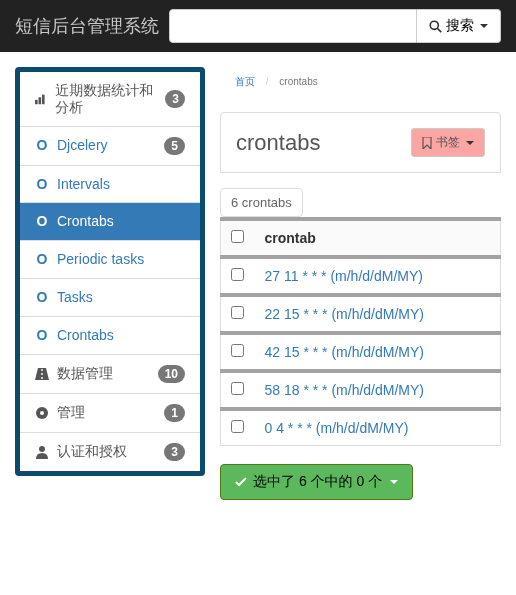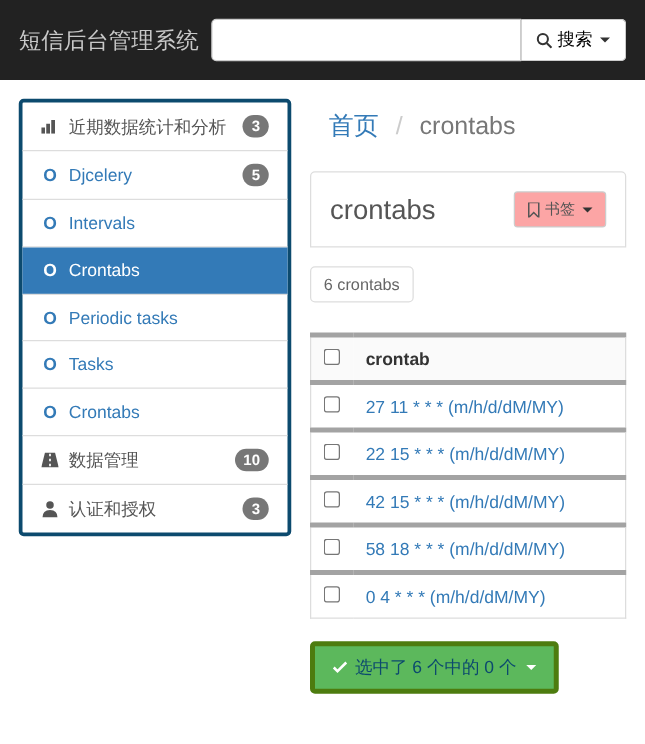--- a/index.html
+++ b/index.html
@@ -1,47 +1,47 @@
 <!DOCTYPE html>
 <html><head>
 <meta charset="utf-8">
 <style>
 *{box-sizing:border-box;margin:0;padding:0}
 body{font-family:"Helvetica Neue",Arial,"Microsoft YaHei",sans-serif;font-size:14px;color:#333;background:#fff;width:516px}
-.navbar{background:#222;height:64px;display:flex;align-items:center;padding:0 15px;gap:10px}
+.navbar{background:#222;height:52px;display:flex;align-items:center;padding:0 15px;gap:10px}
 .brand{color:#c8c8c8;font-size:18px;white-space:nowrap}
 .search-wrap{display:flex;flex:1;}
 .search-input{flex:1;height:34px;border:1px solid #ccc;border-radius:4px 0 0 4px;padding:6px 12px;font-size:14px}
 .search-btn{height:34px;background:#fff;border:1px solid #ccc;border-left:none;border-radius:0 4px 4px 0;padding:6px 12px;cursor:pointer;display:flex;align-items:center;gap:4px;font-size:14px}
 .caret{display:inline-block;width:0;height:0;border-left:4px solid transparent;border-right:4px solid transparent;border-top:4px solid #333;margin-left:2px;vertical-align:middle}
 .container{display:flex;padding:15px;gap:15px;align-items:flex-start}
-.sidebar{width:218px;border:3px solid #0c4a6e;border-radius:4px}
+.sidebar{width:190px;border:5px solid #0c4a6e;border-radius:4px}
 .side-item{display:flex;align-items:center;justify-content:space-between;padding:10px 15px;border-bottom:1px solid #ddd;cursor:pointer;color:#555}
 .side-item:last-child{border-bottom:none}
 .side-item.sub{padding-left:15px;color:#337ab7}
 .side-item.active{background:#337ab7;color:#fff}
 .side-item .lbl{display:flex;align-items:center;gap:8px;line-height:1.2}
 .badge{background:#777;color:#fff;border-radius:10px;padding:2px 7px;font-size:12px;font-weight:bold;min-width:10px;text-align:center}
 .ico{display:inline-block;width:14px;text-align:center;font-weight:bold}
 .main{flex:1;min-width:0}
-.breadcrumb{padding:8px 15px;background:transparent;margin-bottom:15px;font-size:20px}
+.breadcrumb{padding:8px 15px;background:transparent;margin-bottom:15px;font-size:10px}
 .breadcrumb a{color:#337ab7;text-decoration:none}
 .breadcrumb .sep{color:#ccc;margin:0 8px}
 .breadcrumb .cur{color:#777}
 .panel-head{border:1px solid #ddd;border-radius:4px 4px 0 0;padding:15px;display:flex;align-items:center;justify-content:space-between;margin-bottom:15px}
 .panel-title{font-size:22px;color:#555;font-weight:normal}
 .bookmark-btn{border:1px solid #ccc;background:#fca5a5;padding:5px 10px;font-size:12px;border-radius:3px;cursor:pointer;color:#555;display:flex;align-items:center;gap:4px}
-.count-pill{display:inline-block;border:1px solid #ddd;border-radius:4px;padding:6px 10px;font-size:13px;color:#666;margin-bottom:24px}
+.count-pill{display:inline-block;border:1px solid #ddd;border-radius:4px;padding:6px 10px;font-size:13px;color:#666;margin-bottom:0}
 table{width:100%;border-collapse:collapse;border:1px solid #ddd}
 th,td{padding:9px 10px;border-top:4px solid #a3a3a3;text-align:left;font-size:14px}
 th{background:#fafafa;font-weight:bold;color:#333}
 td a{color:#337ab7;text-decoration:none}
 .chk-col{width:34px;text-align:center}
 input[type=checkbox]{cursor:pointer}
-.sel-btn{margin-top:18px;background:#5cb85c;color:#0c4a6e;border:4px solid #4d7c0f;border-radius:4px;padding:8px 14px;font-size:14px;cursor:pointer;display:inline-flex;align-items:center;gap:6px}
+.sel-btn{margin-top:18px;background:#5cb85c;color:#000000;border:1px solid #4d7c0f;border-radius:4px;padding:8px 14px;font-size:14px;cursor:pointer;display:inline-flex;align-items:center;gap:6px}
 .caret-w{border-top-color:#fff}
 svg{display:inline-block;vertical-align:middle}
 </style>
 </head>
 <body>
 
 <div class="navbar">
   <span class="brand">短信后台管理系统</span>
   <div class="search-wrap">
     <input class="search-input" placeholder="" style="">
@@ -114,20 +114,30 @@
             <rect x="6.3" y="5" width="1.4" height="2" fill="#fff"></rect>
             <rect x="6.3" y="9" width="1.4" height="2" fill="#fff"></rect>
           </svg>
           <span>数据管理</span>
         </span>
       <span class="badge">10</span>
     </div>
     <div class="side-item">
       <span class="lbl">
           <svg width="14" height="14" viewBox="0 0 14 14">
+            <circle cx="7" cy="7" r="6" fill="#555"></circle>
+            <circle cx="7" cy="7" r="2" fill="#fff"></circle>
+          </svg>
+          <span>管理</span>
+        </span>
+      <span class="badge">1</span>
+    </div>
+    <div class="side-item">
+      <span class="lbl">
+          <svg width="14" height="14" viewBox="0 0 14 14">
             <circle cx="7" cy="4" r="3" fill="#555"></circle>
             <path d="M1 14 Q1 8 7 8 Q13 8 13 14 Z" fill="#555"></path>
           </svg>
           <span>认证和授权</span>
         </span>
       <span class="badge">3</span>
     </div>
   </div>
 
   <div class="main">

